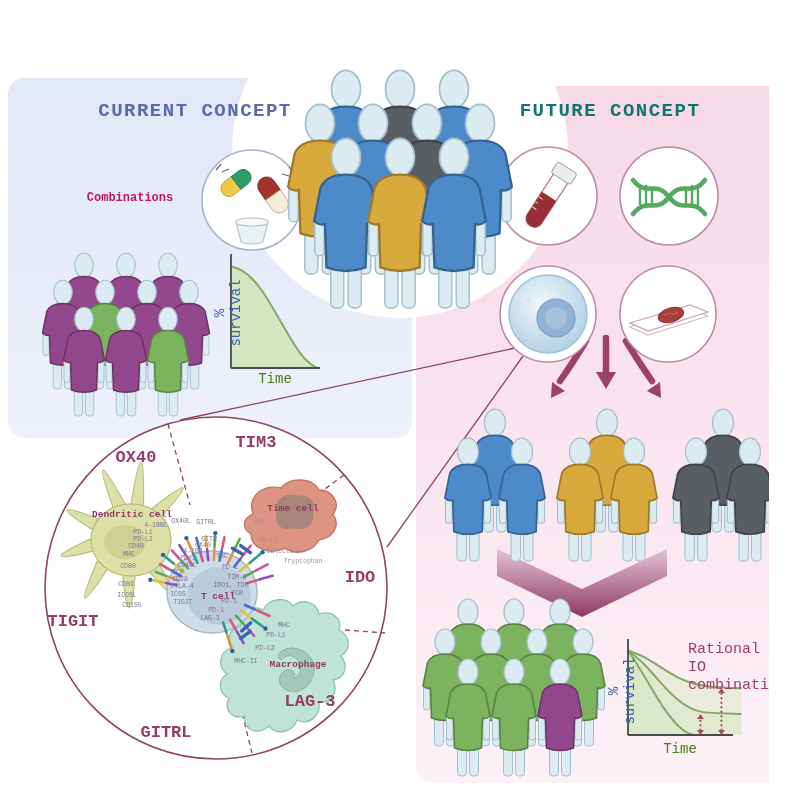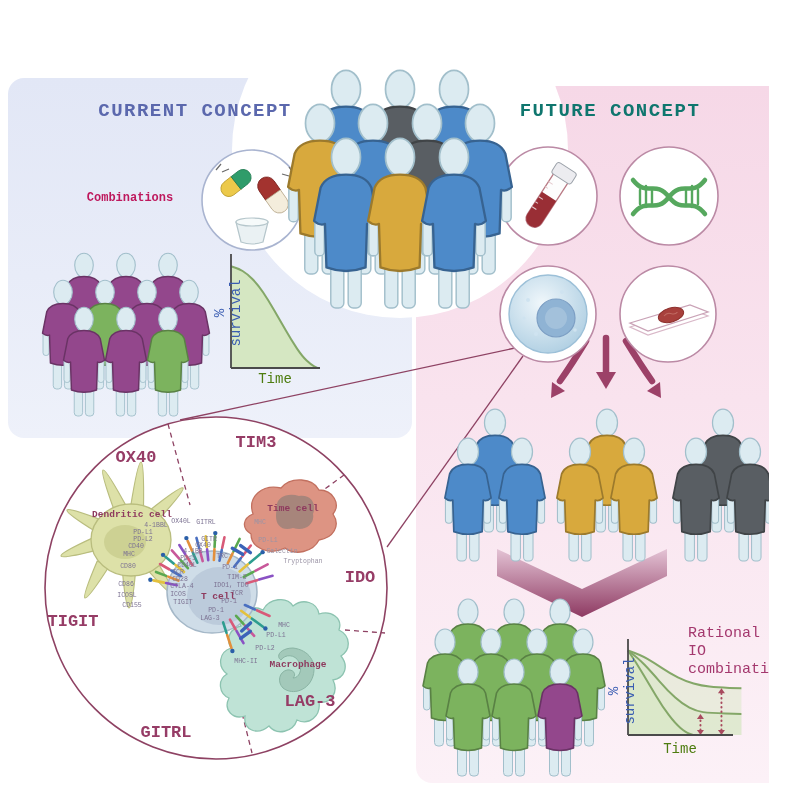--- a/index.html
+++ b/index.html
@@ -22,21 +22,21 @@
   .chart{position:absolute;}
   #chart-current{left:210px;top:250px;width:150px;height:145px;}
   #chart-future{left:600px;top:625px;width:200px;height:160px;}
   .ylabel{position:absolute;width:80px;height:16px;text-align:center;color:#3a5db2;font-size:14px;
     transform:rotate(-90deg);}
   .xlabel{position:absolute;text-align:center;color:#4d7c0f;font-size:14px;}
   #chart-current .ylabel{left:-30px;top:55px;}
   #chart-current .xlabel{left:20px;top:121px;width:90px;}
   #chart-future .ylabel{left:-26px;top:58px;}
   #chart-future .xlabel{left:35px;top:116px;width:90px;}
-  #future-annotation{position:absolute;left:88px;top:0;width:112px;color:#a4386e;
+  #future-annotation{position:absolute;left:88px;top:16px;width:112px;color:#a4386e;
     font-size:15px;line-height:1.2;}
   #immune-map{position:absolute;left:41px;top:414px;width:350px;height:350px;}
   #immune-map .seg{position:absolute;transform:translate(-50%,-50%);color:#963c66;
     font-weight:bold;font-size:17px;white-space:nowrap;}
   #immune-map .cell-label{position:absolute;transform:translate(-50%,-50%);color:#8e3a5e;
     font-weight:bold;font-size:9.5px;white-space:nowrap;}
   #immune-map .mol{position:absolute;transform:translate(-50%,-50%);color:#7c7292;
     font-size:6.5px;white-space:nowrap;}
   #immune-map .mol.dim{color:#9a93a5;}
   svg{position:absolute;left:0;top:0;}

